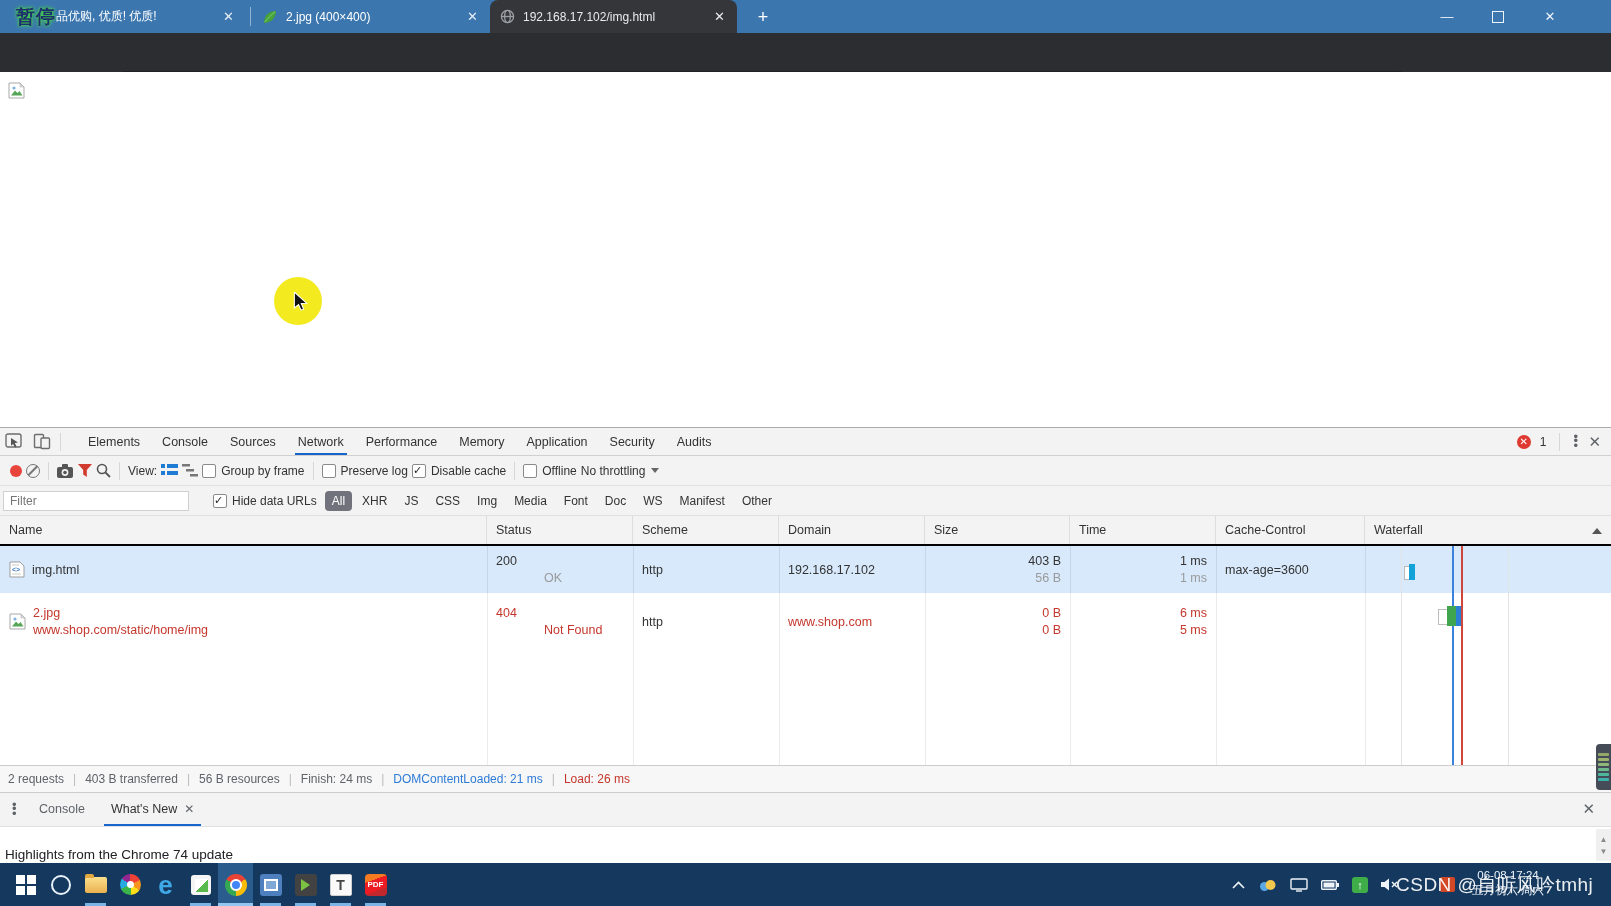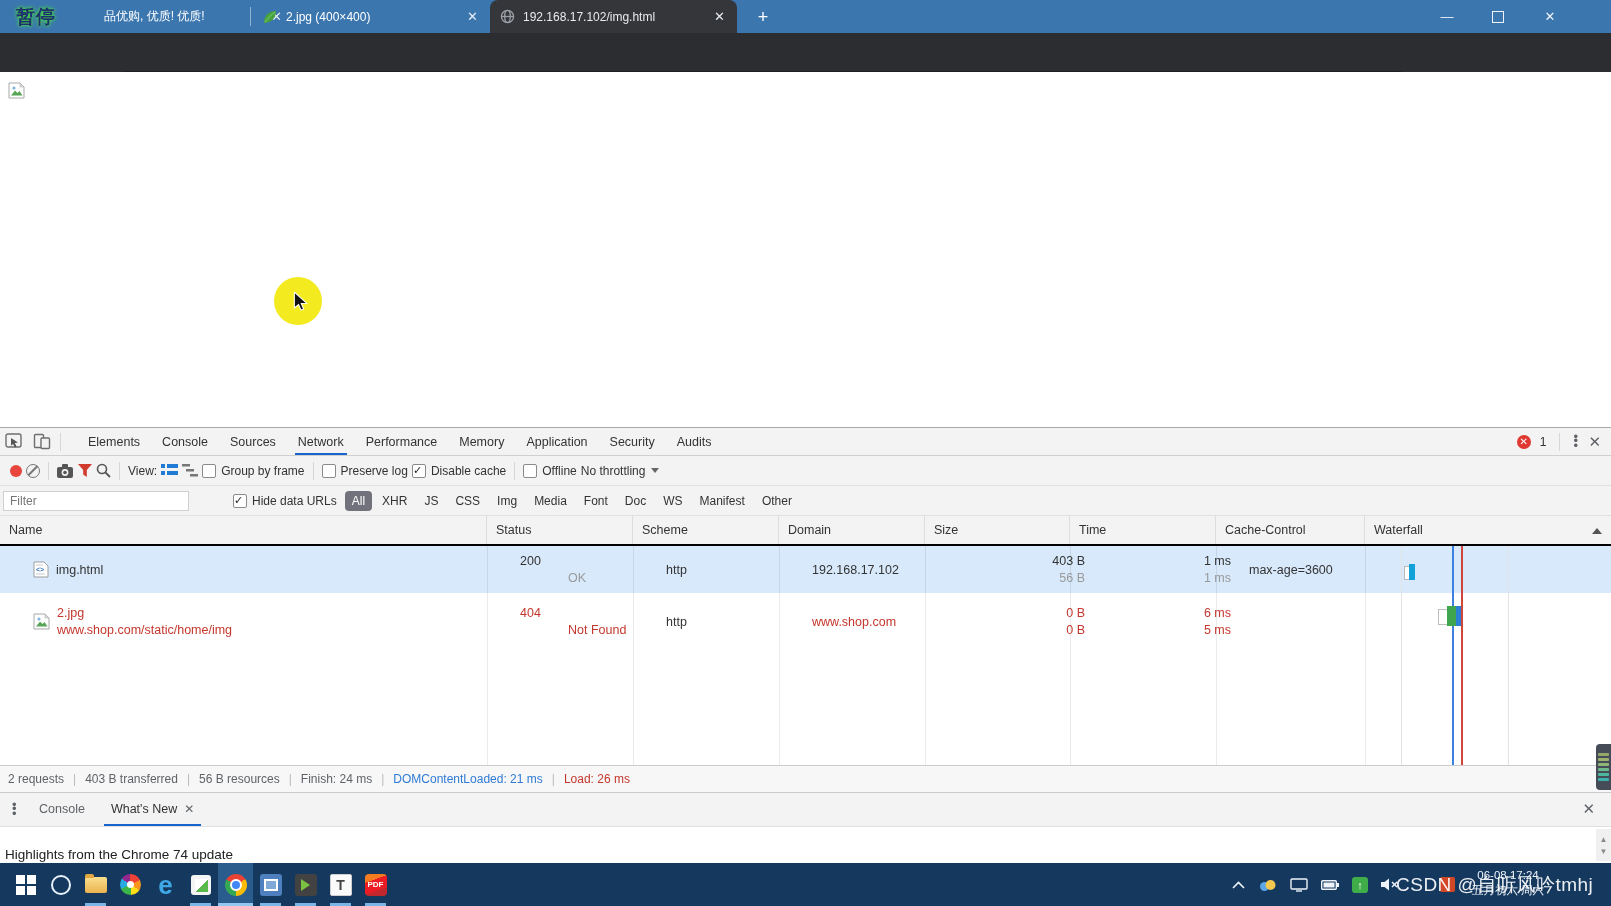--- a/index.html
+++ b/index.html
@@ -65,39 +65,39 @@
   .cb{width:12px;height:12px;border:1px solid #8a8a8a;background:#fff;border-radius:2px;position:relative;display:inline-block;}
   .cb.checked::before{content:"✓";position:absolute;left:0px;top:-1px;font-size:11px;color:#222;}
   .cbl{display:flex;align-items:flex-start;gap:5px;font-size:12px;color:#333;}
   #throttle{display:flex;align-items:center;gap:6px;color:#333;}
   .dd-tri{width:0;height:0;border-left:4px solid transparent;border-right:4px solid transparent;border-top:5px solid #666;}
 
   #filter-row{top:486px;left:0;width:100%;height:30px;background:#f3f3f3;border-bottom:1px solid #e0e0e0;
               display:flex;align-items:center;box-sizing:border-box;}
   #filter-input{width:186px;height:20px;margin-left:3px;border:1px solid #d0d0d0;font-size:12px;padding:0 6px;
                 font-family:inherit;color:#333;box-sizing:border-box;}
-  #hide-urls{margin-left:20px;padding-left:24px;}
+  #hide-urls{margin-left:0;padding-left:24px;}
   #ftypes{display:flex;align-items:center;margin-left:8px;}
   .ftype{margin-right:3px;padding:3px 7px;border-radius:4px;color:#333;font-size:12px;}
   .ftype.active{background:#72727c;color:#fff;}
 
   
   .cols{display:grid;grid-template-columns:487px 146px 146px 146px 145px 146px 149px 1fr;}
   #grid-header{top:516px;left:0;width:100%;height:30px;background:#f3f3f3;border-bottom:2px solid #000000;box-sizing:border-box;}
   .h-cell{line-height:29px;padding-left:9px;font-size:12.5px;color:#333;border-right:1px solid #ddd;
           overflow:hidden;white-space:nowrap;box-sizing:border-box;position:relative;}
   .h-cell:last-child{border-right:none;}
   .sort-tri{position:absolute;right:9px;top:12px;width:0;height:0;border-left:5px solid transparent;
             border-right:5px solid transparent;border-bottom:6px solid #555;}
   #grid-body{top:546px;left:0;width:100%;height:219px;background:#fff;}
   .colline{position:absolute;top:0;width:1px;height:219px;background:rgba(0,0,0,.08);z-index:2;}
   .wfgrid{position:absolute;top:0;width:1px;height:219px;background:#e3e3e3;z-index:2;}
   #wf-blue{position:absolute;left:1452px;top:0;width:2px;height:219px;background:#3b82de;z-index:3;}
   #wf-red{position:absolute;left:1461px;top:0;width:2px;height:219px;background:#d0453c;z-index:3;}
-  .net-row{position:absolute;left:0;width:100%;box-sizing:border-box;z-index:1;padding-left:24px;}
+  .net-row{position:absolute;left:0;width:100%;box-sizing:border-box;z-index:1;}
   .net-row.selected{background:#d7e9fb;}
   .cell{padding-left:9px;display:flex;flex-direction:column;justify-content:center;overflow:hidden;font-size:12.5px;color:#333;}
   .cell .l2{color:#9a9a9a;margin-top:3px;margin-left:48px;}
   .cell.num{align-items:flex-end;padding-right:9px;}
   .namecell{flex-direction:row;align-items:center;gap:7px;justify-content:flex-start;}
   .failed .cell, .failed .cell .l2{color:#c4372d;}
   .failed .cell.schemecell{color:#333;}
   .wfbar{position:absolute;z-index:4;}
 
   
@@ -155,21 +155,21 @@
   #tray-pres{position:absolute;left:1440px;top:14px;width:15px;height:15px;background:#d24726;border-radius:2px;}
   #clock{position:absolute;left:1458px;top:5px;width:100px;text-align:center;color:#eef3f9;font-size:11.5px;line-height:15px;}
   #watermark{position:absolute;left:1396px;top:9px;color:rgba(255,255,255,.92);font-size:19px;letter-spacing:.5px;z-index:3;white-space:nowrap;}
 </style>
 </head>
 <body>
 
 <div id="root">
 
   <div class="abs" id="tabstrip">
-    <div class="btab" id="tab1" style="left:0;width:246px;margin-left:48px;">
+    <div class="btab" id="tab1" style="left:0;width:246px;">
       <span style="width:38px;"></span>
       <span class="t">品优购, 优质! 优质!</span>
       <span class="x">✕</span>
     </div>
     <div class="tabsep" style="left:250px;"></div>
     <div class="btab" id="tab2" style="left:252px;width:238px;">
       <svg width="16" height="16" viewBox="0 0 16 16">
           <path d="M2 14 C2 6 7 2 14 2 C14 9 9 14 2 14 Z" fill="#46a23c"></path>
           <path d="M3 13 C6 9 9 6 13 3" stroke="#7fd06f" stroke-width="1" fill="none"></path>
         </svg>

